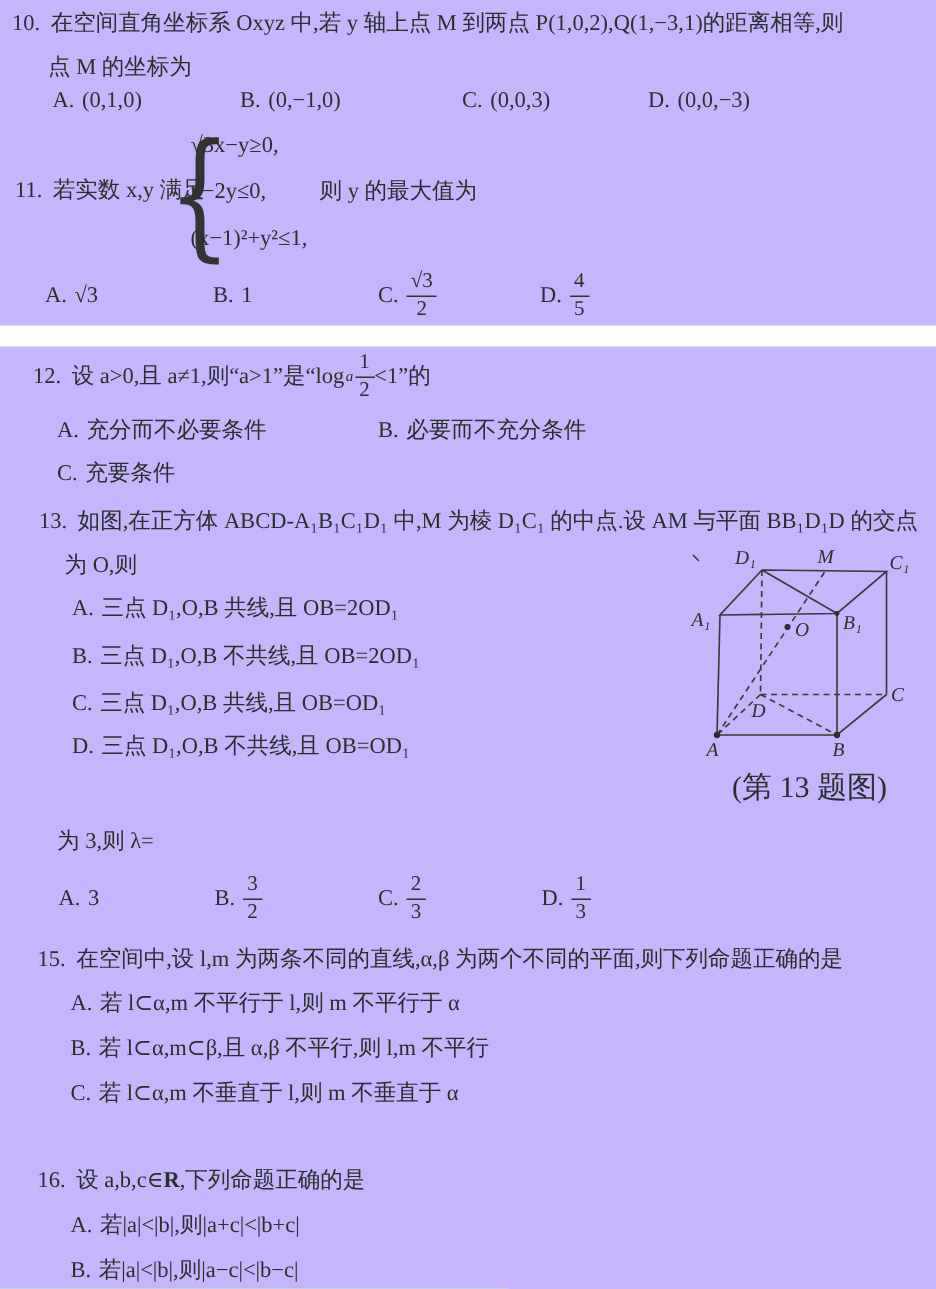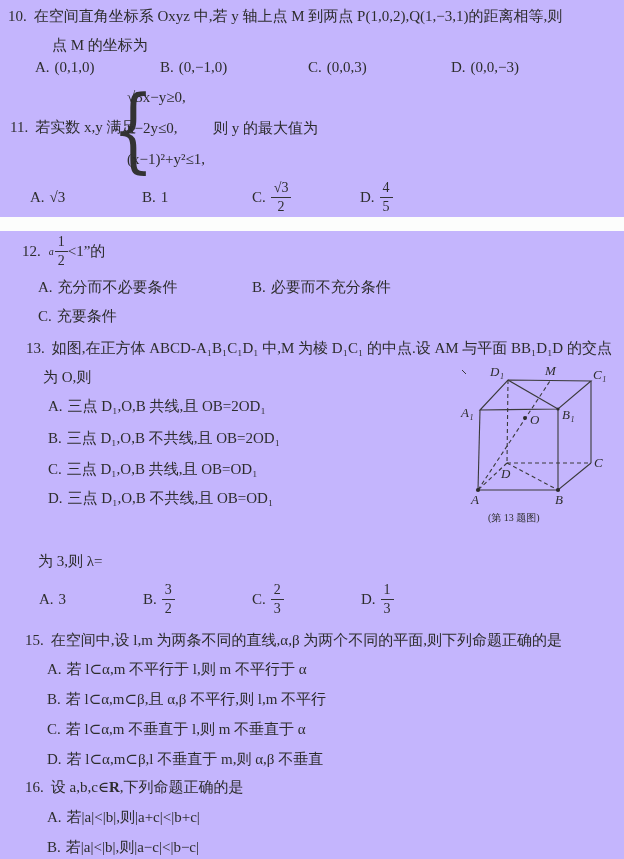--- a/index.html
+++ b/index.html
@@ -11,35 +11,35 @@
   .olabel{margin-right:5px;}
   .fracrow{display:flex;align-items:center;height:34px;}
   .frac{display:inline-block;text-align:center;vertical-align:middle;line-height:1.1;font-size:14px;}
   .fnum{display:block;border-bottom:1px solid #333;padding:0 3px 1px;}
   .fden{display:block;padding-top:1px;}
   .brace{position:absolute;font-size:92px;line-height:92px;color:#333;
          font-family:"DejaVu Serif",serif;transform:scaleX(.72);transform-origin:left center;}
   .ssub{font-size:10px;vertical-align:-4px;font-style:italic;margin:0 1px;}
   .stemflex{display:flex;align-items:center;}
   .bfR{font-weight:bold;}
-  .caption{position:absolute;font-size:10px;white-space:nowrap;}
+  .caption{position:absolute;font-size:20px;white-space:nowrap;}
   svg text{font-family:"Liberation Serif","DejaVu Serif",serif;font-style:italic;fill:#2d2d2d;}
 </style>
 </head>
 <body>
 
 <div class="page">
   <div class="band"></div>
 
   <div class="ln" style="left:8px;top:8px"><span class="qnum">10.</span><span>在空间直角坐标系 Oxyz 中,若 y 轴上点 M 到两点 P(1,0,2),Q(1,−3,1)的距离相等,则</span></div>
-  <div class="ln" style="left:52px;top:37px">点 M 的坐标为</div>
+  <div class="ln" style="left:32px;top:37px">点 M 的坐标为</div>
   <div class="ln" style="left:35px;top:59px"><span class="olabel">A.</span><span>(0,1,0)</span></div>
   <div class="ln" style="left:160px;top:59px"><span class="olabel">B.</span><span>(0,−1,0)</span></div>
   <div class="ln" style="left:308px;top:59px"><span class="olabel">C.</span><span>(0,0,3)</span></div>
-  <div class="ln" style="left:451px;top:59px"><span class="olabel">D.</span><span>(0,0,−3)</span></div>
+  <div class="ln" style="left:432px;top:59px"><span class="olabel">D.</span><span>(0,0,−3)</span></div>
 
   <div class="ln" style="left:10px;top:119px"><span class="qnum">11.</span><span>若实数 x,y 满足</span></div>
   <div class="brace" style="left:112px;top:84px">{</div>
   <div class="ln" style="left:127px;top:89px">√3x−y≥0,</div>
   <div class="ln" style="left:127px;top:120px">x−2y≤0,</div>
   <div class="ln" style="left:127px;top:151px">(x−1)²+y²≤1,</div>
   <div class="ln" style="left:213px;top:120px">则 y 的最大值为</div>
   <div class="ln fracrow" style="left:30px;top:180px">
       <span class="olabel">A.</span>
       <span>√3</span>
@@ -58,20 +58,21 @@
   <div class="ln fracrow" style="left:360px;top:180px">
       <span class="olabel">D.</span>
       <span class="frac">
         <span class="fnum">4</span>
         <span class="fden">5</span>
       </span>
     </div>
 
   <div class="ln stemflex" style="left:22px;top:234px;height:34px">
       <span class="qnum">12.</span>
+      <span>设 a&gt;0,且 a≠1,则“a&gt;1”是“log</span>
       <span class="ssub">a</span>
       <span class="frac">
         <span class="fnum">1</span>
         <span class="fden">2</span>
       </span>
       <span>&lt;1”的</span>
     </div>
   <div class="ln" style="left:38px;top:279px"><span class="olabel">A.</span><span>充分而不必要条件</span></div>
   <div class="ln" style="left:252px;top:279px"><span class="olabel">B.</span><span>必要而不充分条件</span></div>
   <div class="ln" style="left:38px;top:308px"><span class="olabel">C.</span><span>充要条件</span></div>
@@ -148,18 +149,17 @@
       <span class="frac">
         <span class="fnum">1</span>
         <span class="fden">3</span>
       </span>
     </div>
 
   <div class="ln" style="left:25px;top:632px"><span class="qnum">15.</span><span>在空间中,设 l,m 为两条不同的直线,α,β 为两个不同的平面,则下列命题正确的是</span></div>
   <div class="ln" style="left:47px;top:691px"><span class="olabel">B.</span><span>若 l⊂α,m⊂β,且 α,β 不平行,则 l,m 不平行</span></div>
   <div class="ln" style="left:47px;top:661px"><span class="olabel">A.</span><span>若 l⊂α,m 不平行于 l,则 m 不平行于 α</span></div>
   <div class="ln" style="left:47px;top:721px"><span class="olabel">C.</span><span>若 l⊂α,m 不垂直于 l,则 m 不垂直于 α</span></div>
-  <div class="ln" style="left:47px;top:751px"><span class="olabel">D.</span><span>若 l⊂α,m⊂β,l 不垂直于 m,则 α,β 不垂直</span></div>
 
   <div class="ln" style="left:25px;top:779px"><span class="qnum">16.</span><span>设 a,b,c∈</span><span class="bfR">R</span><span>,下列命题正确的是</span></div>
   <div class="ln" style="left:47px;top:809px"><span class="olabel">A.</span><span>若|a|&lt;|b|,则|a+c|&lt;|b+c|</span></div>
   <div class="ln" style="left:47px;top:839px"><span class="olabel">B.</span><span>若|a|&lt;|b|,则|a−c|&lt;|b−c|</span></div>
 </div>
 
 </body></html>

